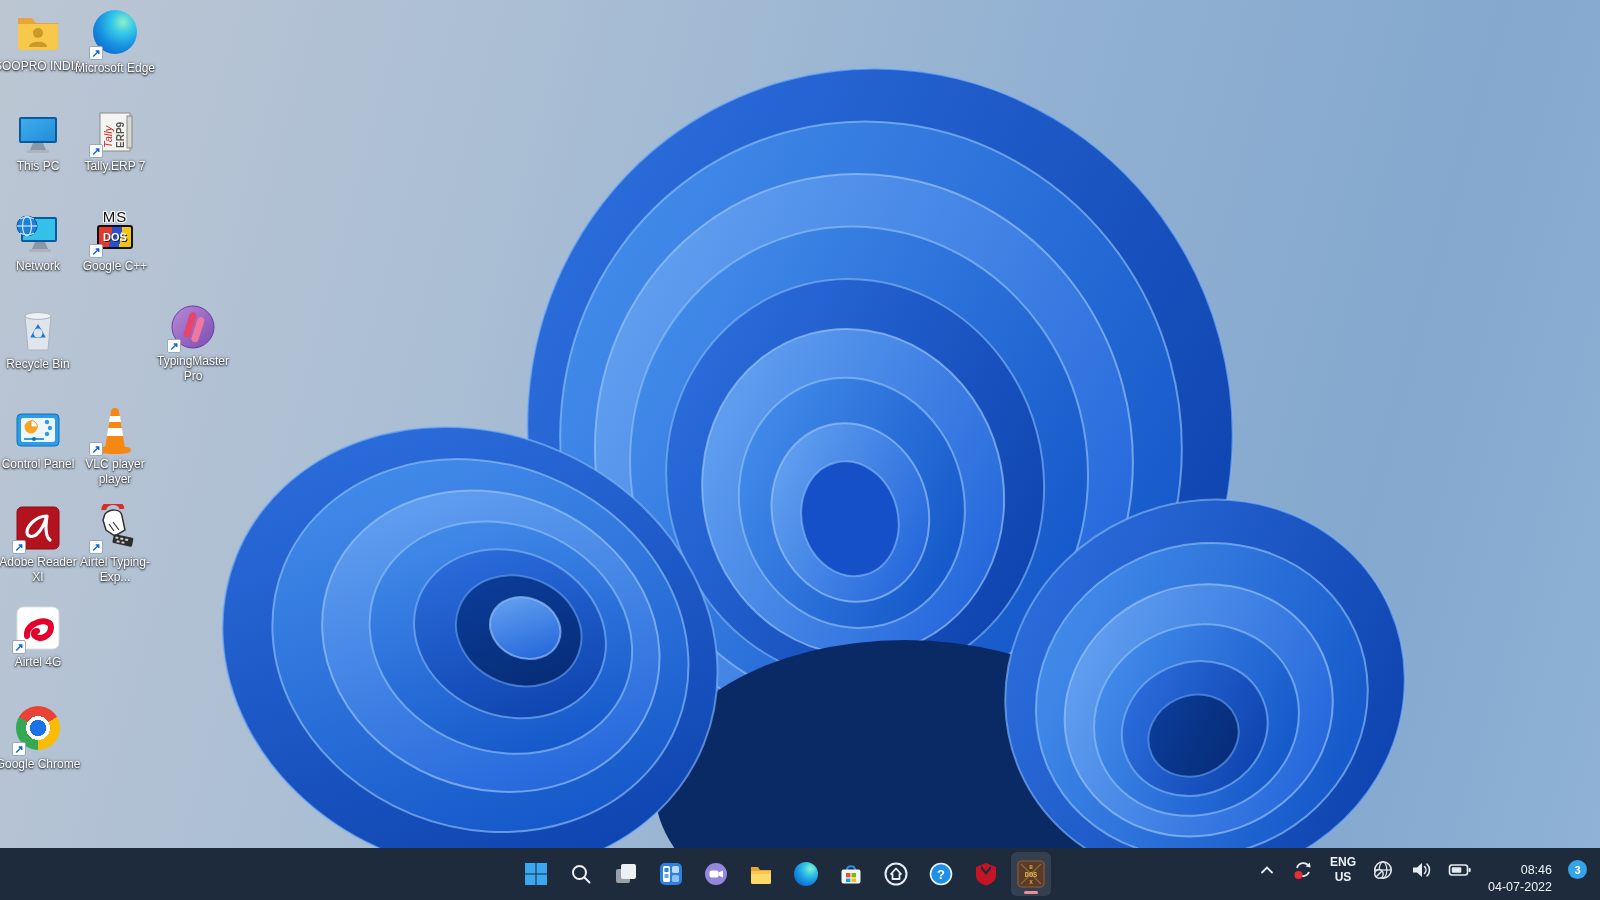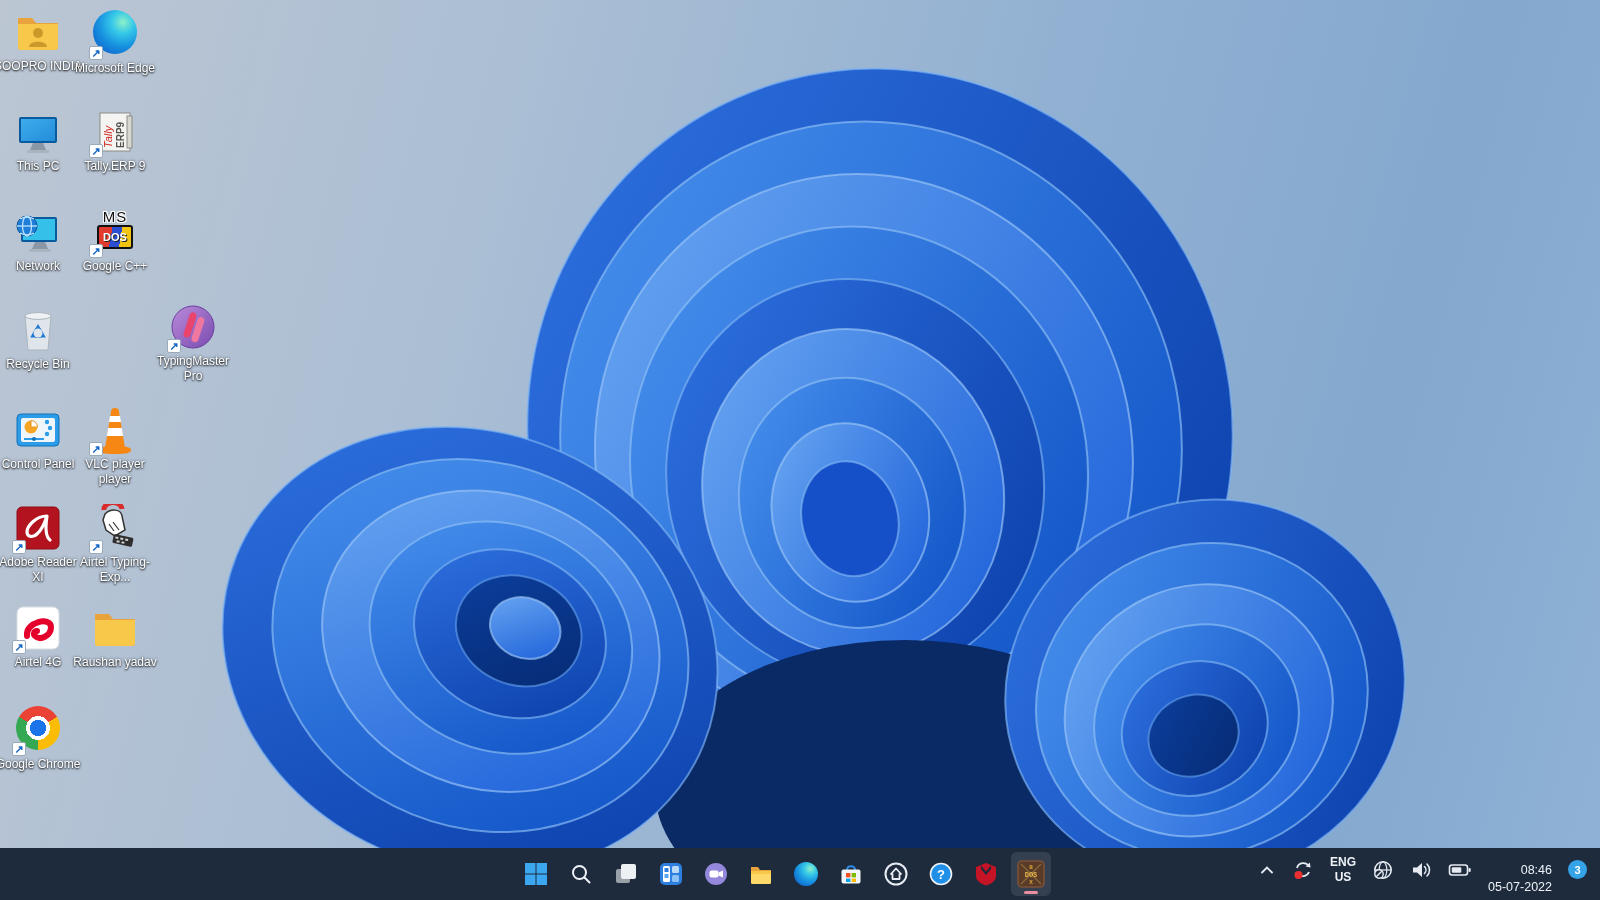--- a/index.html
+++ b/index.html
@@ -142,21 +142,21 @@
   <div class="dicon" style="left:71px;top:108px">
     <div class="art">
       <svg width="48" height="48" viewBox="0 0 48 48">
         <rect x="9" y="5" width="30" height="38" fill="#f4f4f2" stroke="#8b8b86"></rect>
         <rect x="36" y="8" width="5" height="32" fill="#d8d8d2" stroke="#8b8b86"></rect>
         <text transform="translate(21 40) rotate(-90)" font-size="11" font-style="italic" fill="#d22b22" font-family="Liberation Sans, sans-serif">Tally</text>
         <text transform="translate(33 40) rotate(-90)" font-size="10" font-weight="bold" fill="#55554f" font-family="Liberation Sans, sans-serif">ERP9</text>
       </svg>
       <div class="badge-arrow">↗</div>
     </div>
-    <div class="lbl">Tally.ERP 9</div>
+    <div class="lbl">Tally.ERP 7</div>
   </div>
 
   <div class="dicon" style="left:-6px;top:208px">
     <div class="art">
       <svg width="48" height="48" viewBox="0 0 48 48">
         <rect x="7" y="9" width="36" height="25" rx="2" fill="#0a5a9e"></rect>
         <rect x="9" y="11" width="32" height="21" fill="#35c0ea"></rect>
         <path d="M21 34 h10 l3 7 h-16 Z" fill="#8a97a5"></path>
         <rect x="15" y="41" width="22" height="3" rx="1" fill="#aab4bf"></rect>
         <circle cx="13" cy="18" r="10" fill="#1f7fd8" stroke="#0a4f96"></circle>
@@ -279,29 +279,20 @@
     <div class="art">
       <svg width="48" height="48" viewBox="0 0 48 48">
         <rect x="3" y="3" width="42" height="42" rx="6" fill="#fff" stroke="#d8dde2"></rect>
         <path d="M13 32 C 11 18 37 12 37 23 C 37 32 26 37 21 32 C 19 30 20 27 23 27" fill="none" stroke="#e4002b" stroke-width="6" stroke-linecap="round"></path>
       </svg>
       <div class="badge-arrow">↗</div>
     </div>
     <div class="lbl">Airtel 4G</div>
   </div>
 
-  <div class="dicon" style="left:71px;top:604px">
-    <div class="art">
-      <svg width="48" height="48" viewBox="0 0 48 48">
-        <path d="M4 10 h14 l4 5 h22 v24 a3 3 0 0 1 -3 3 H7 a3 3 0 0 1 -3 -3 Z" fill="#e8a33d"></path>
-        <path d="M4 16 h40 v23 a3 3 0 0 1 -3 3 H7 a3 3 0 0 1 -3 -3 Z" fill="#f7c84a"></path>
-      </svg>
-    </div>
-    <div class="lbl">Raushan yadav</div>
-  </div>
 
   <div class="dicon" style="left:-6px;top:704px">
     <div class="art">
       <div class="cssround chrome-ball"></div>
       <div class="badge-arrow">↗</div>
     </div>
     <div class="lbl">Google Chrome</div>
   </div>
 
 
@@ -454,21 +445,21 @@
         <svg width="24" height="22" viewBox="0 0 24 22">
           <rect x="1.5" y="6" width="18" height="10" rx="2.5" fill="none" stroke="#e6ebf2" stroke-width="1.6"></rect>
           <rect x="20.5" y="9" width="2.2" height="4" rx="1" fill="#e6ebf2"></rect>
           <rect x="3.8" y="8.2" width="9.5" height="5.6" rx="1" fill="#e6ebf2"></rect>
         </svg>
       </button>
 
       <button class="trayb">
         <div class="clock">
           <div>08:46</div>
-          <div>05-07-2022</div>
+          <div>04-07-2022</div>
         </div>
       </button>
 
       <button class="trayb">
         <div class="notif-badge">3</div>
       </button>
 
     </div>
   </div>
 </div>

